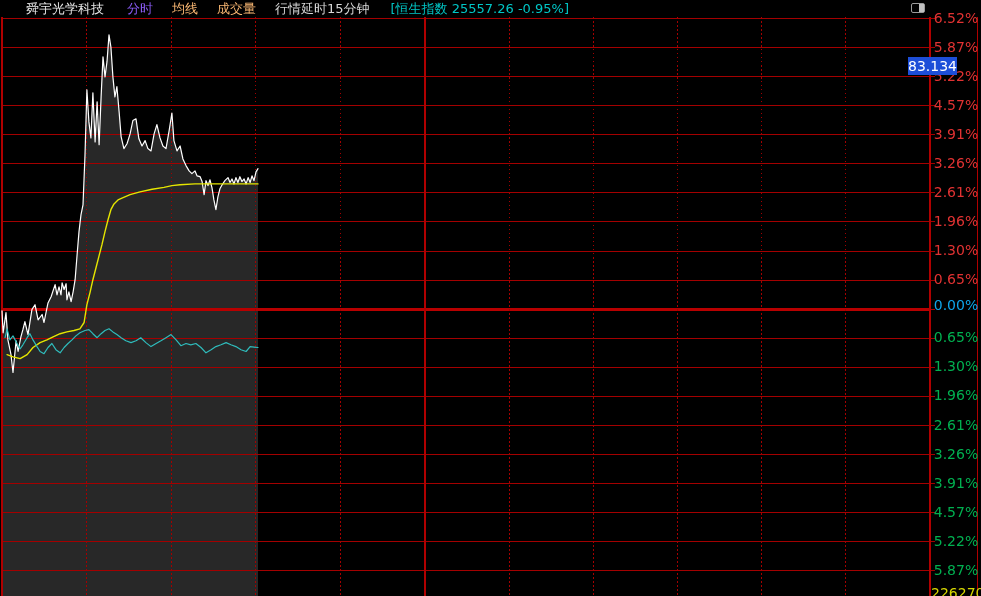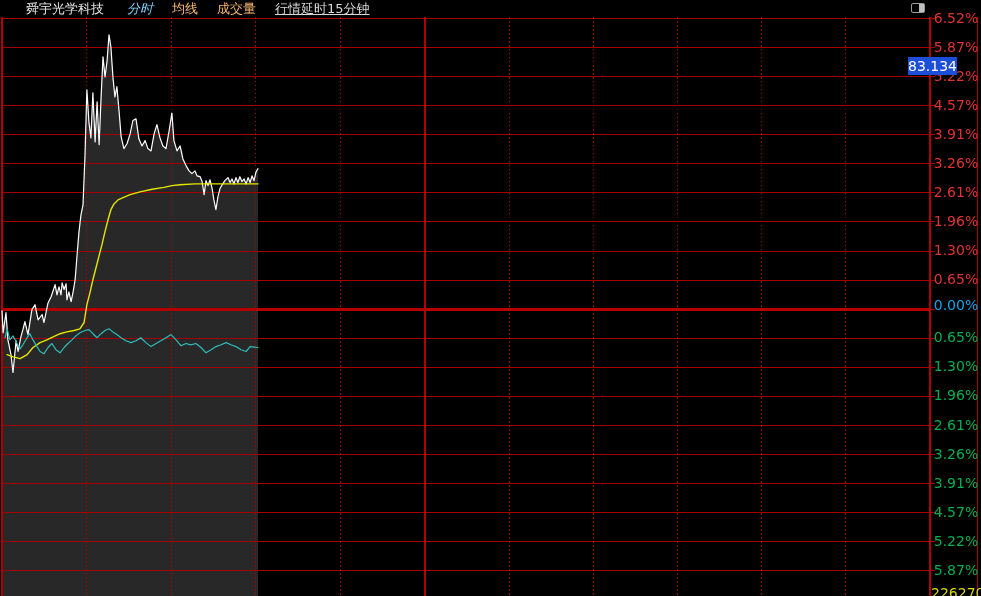--- a/index.html
+++ b/index.html
@@ -5,23 +5,23 @@
   html,body{margin:0;padding:0;background:#000;}
   .screen{
     position:relative;width:981px;height:596px;background:#000;overflow:hidden;
     font-family:"DejaVu Sans","Liberation Sans",sans-serif;
   }
   .header{
     position:absolute;left:4px;top:0;height:17px;display:flex;align-items:center;
     gap:19px;font-size:13px;white-space:nowrap;margin-left:22px;
   }
   .header .name{color:#e8e8e8;margin-right:4px;}
-  .header .tab-white{color:#7dd3fc;font-style:italic;}
+  .header .tab-white{color:#8b5cf6;}
   .header .tab-yellow{color:#fdba74;}
-  .header .delay{color:#d8d8d8;text-decoration:underline;}
+  .header .delay{color:#d8d8d8;}
   .header .index{color:#00c6c6;margin-left:2px;}
   .panel-icon{
     position:absolute;left:911px;top:3px;width:14px;height:10px;
     border:1px solid #9a9a9a;border-radius:2px;box-sizing:border-box;
   }
   .panel-icon .half{position:absolute;right:0;top:0;width:5px;height:100%;background:#c0c0c0;}
   #chart-svg{position:absolute;left:0;top:17px;}
   .axis-label{
     position:absolute;left:933px;width:46px;height:17px;font-size:14px;line-height:17px;
     text-align:center;letter-spacing:0px;
@@ -39,20 +39,21 @@
 <body>
 
 <div class="screen">
 
   <div class="header">
     <span class="name">舜宇光学科技</span>
     <span class="tab-white">分时</span>
     <span class="tab-yellow">均线</span>
     <span class="tab-yellow">成交量</span>
     <span class="delay">行情延时15分钟</span>
+    <span class="index">[恒生指数 25557.26 -0.95%]</span>
   </div>
 
   <div class="panel-icon">
     <div class="half"></div>
   </div>
 
   <svg id="chart-svg" width="981" height="579">
       <path d="M2,579 L2.0,293.9 L3.1,315.8 L6.0,295.7 L7.9,322.9 L11.0,337.6 L13.0,355.5 L16.1,323.8 L18.1,334.5 L20.9,319.8 L22.9,312.7 L24.9,304.6 L28.0,317.6 L31.9,292.6 L35.0,287.7 L38.1,302.8 L42.1,297.5 L44.0,305.5 L48.0,285.9 L51.1,279.7 L55.1,267.6 L57.0,277.9 L59.0,269.9 L61.0,277.9 L62.1,265.8 L64.1,272.5 L66.1,266.7 L66.9,282.8 L68.9,274.8 L71.1,284.6 L73.1,274.8 L75.1,262.7 L77.1,237.8 L79.0,214.6 L81.0,197.6 L83.0,187.8 L85.0,137.9 L86.9,72.8 L88.9,104.9 L90.9,120.9 L92.9,75.9 L95.1,124.9 L97.1,84.8 L99.1,127.6 L101.1,79.9 L103.0,39.8 L105.0,59.9 L107.0,44.7 L109.0,17.9 L110.9,30.0 L112.9,59.9 L114.9,79.9 L116.9,69.7 L119.1,94.6 L121.1,119.6 L123.9,131.6 L127.0,126.7 L130.1,116.9 L132.9,103.5 L136.0,101.8 L138.9,121.8 L142.0,129.0 L145.1,123.6 L147.9,131.6 L151.0,133.9 L154.1,116.9 L156.9,107.6 L160.0,120.9 L162.9,129.0 L166.0,131.6 L169.1,113.8 L171.9,96.0 L173.9,123.6 L177.0,133.9 L180.1,129.0 L182.9,141.9 L186.0,148.6 L189.1,153.9 L191.9,156.6 L195.0,153.9 L197.0,158.8 L200.1,159.7 L202.1,164.6 L204.1,177.6 L206.0,163.7 L208.0,168.6 L210.0,162.8 L212.0,170.9 L213.9,182.9 L215.9,192.7 L217.9,179.8 L219.9,171.8 L222.1,167.8 L224.9,163.7 L228.0,160.6 L230.0,165.5 L232.0,162.0 L234.0,166.9 L235.9,160.6 L237.9,165.5 L239.9,159.7 L241.9,164.6 L244.1,162.0 L246.1,166.9 L248.1,160.6 L250.1,165.5 L252.0,158.8 L254.0,163.7 L256.0,154.8 L258.0,151.7 L258.0,579 Z" fill="#282828" stroke="none"></path>
       <line x1="2" y1="1.5" x2="930" y2="1.5" stroke="#a40000" stroke-width="1" shape-rendering="crispEdges"></line>
       <line x1="930" y1="1.5" x2="935" y2="1.5" stroke="#a40000" stroke-width="1" shape-rendering="crispEdges"></line>

